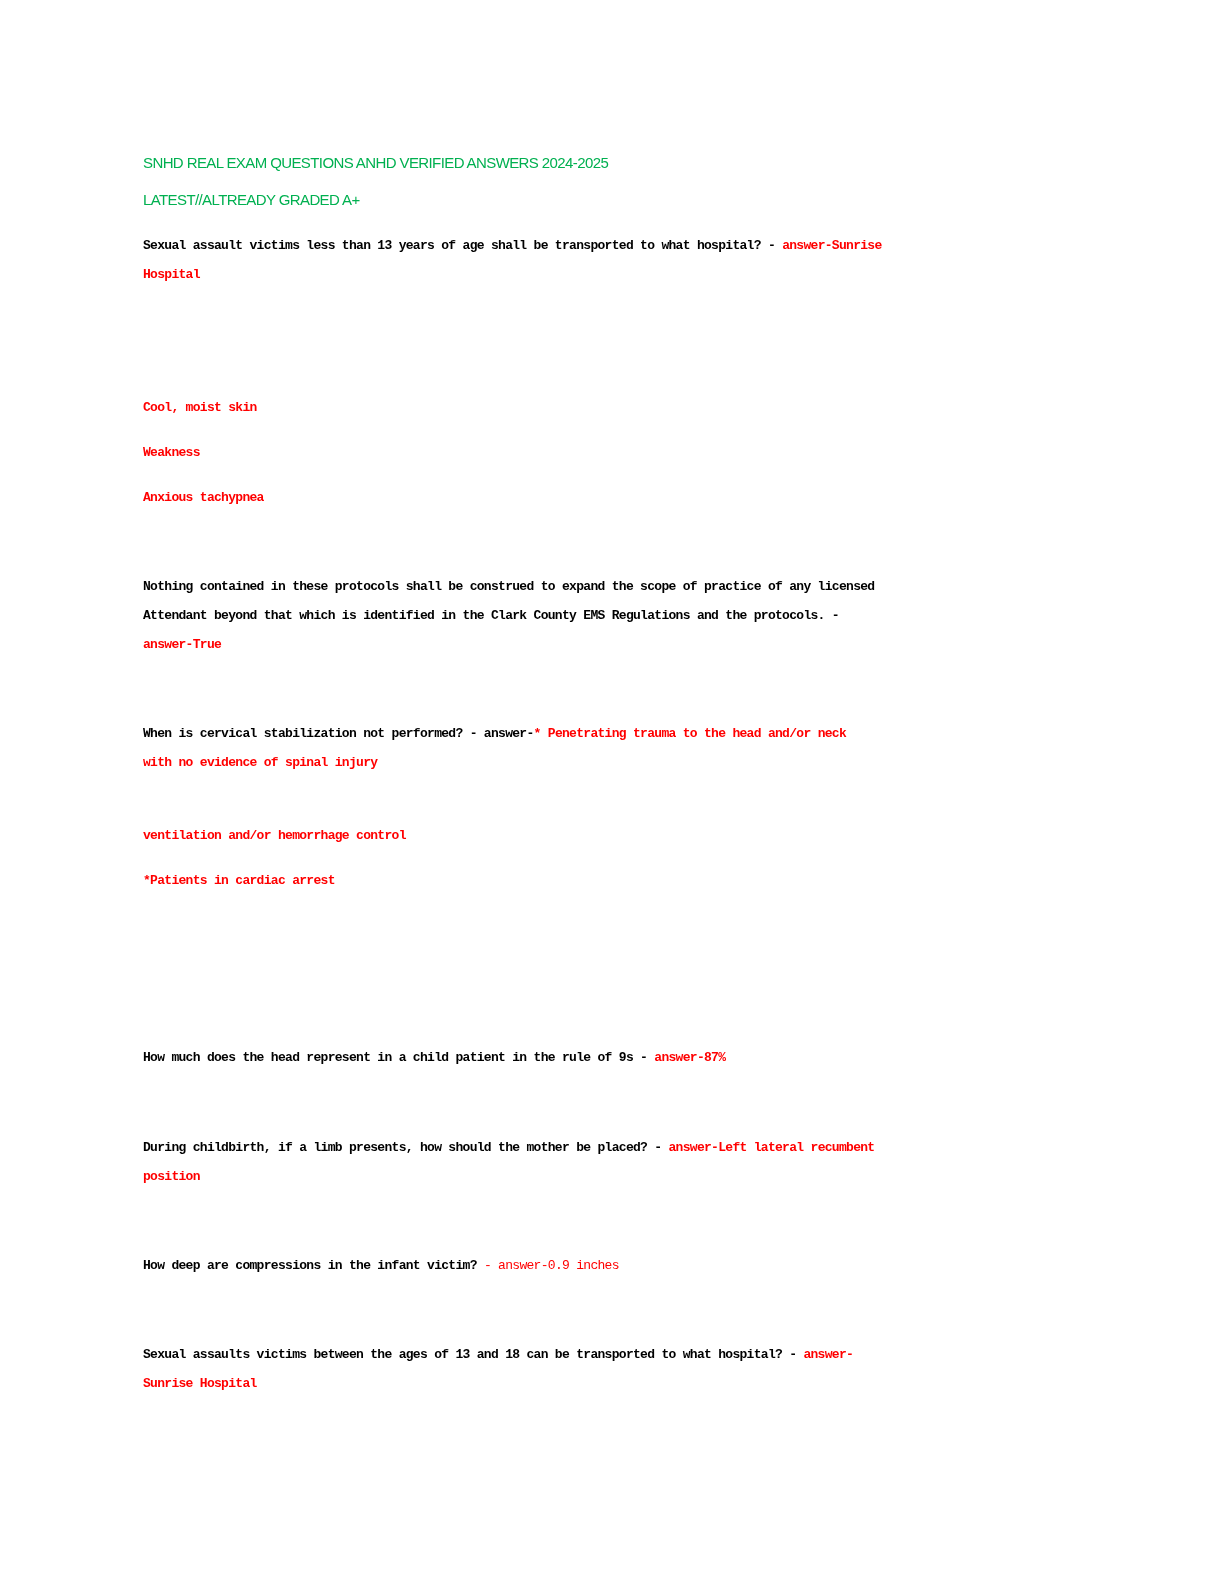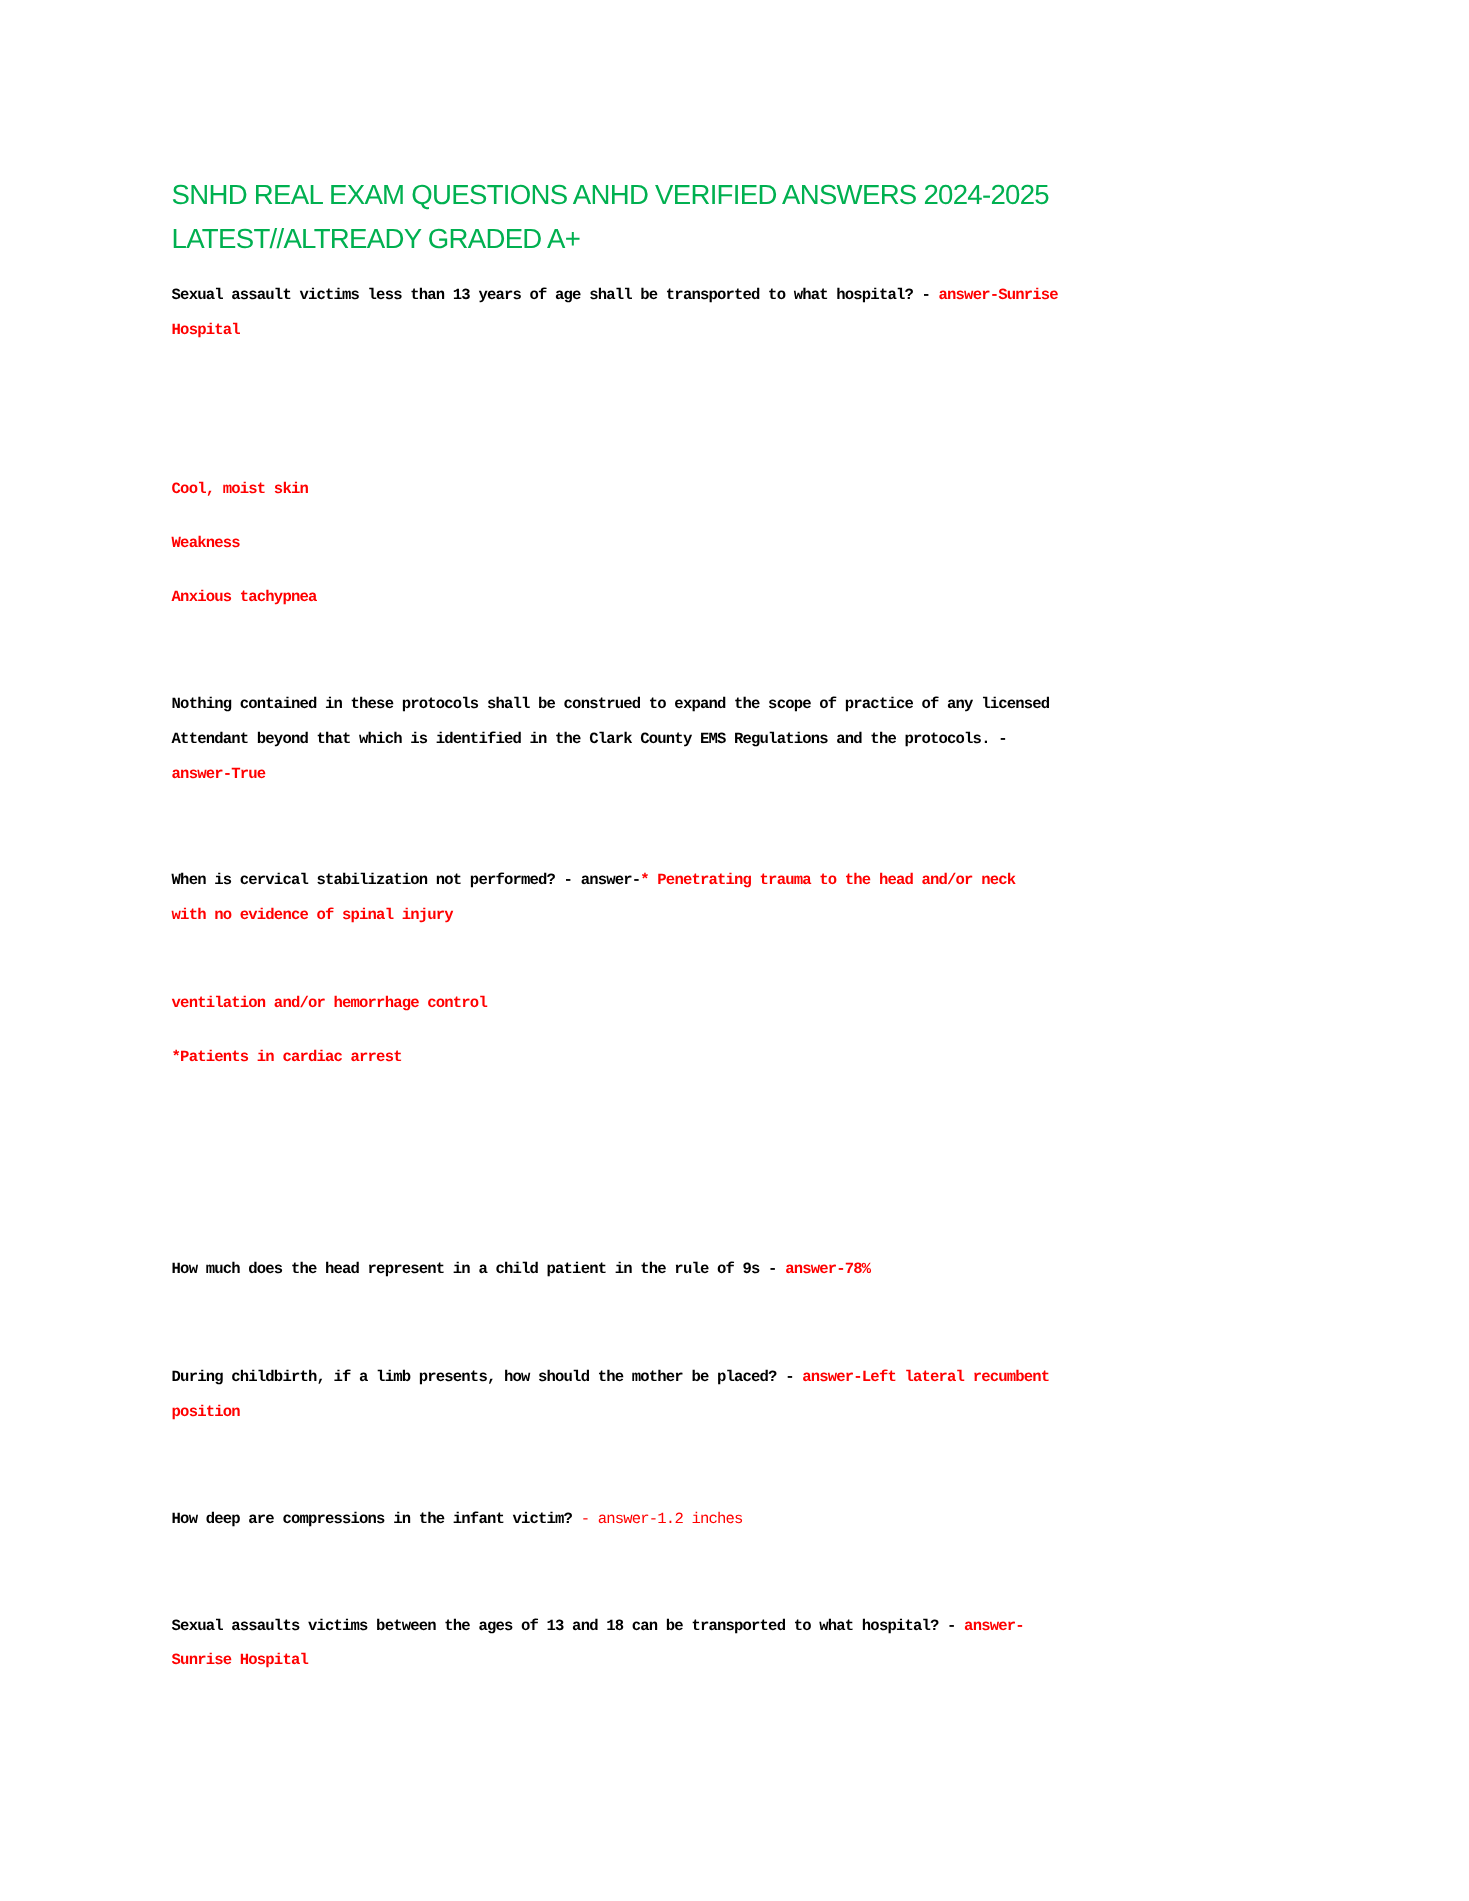--- a/index.html
+++ b/index.html
@@ -1,20 +1,20 @@
 <!DOCTYPE html>
 <html><head>
 <meta charset="utf-8">
 <style>
   html, body { margin: 0; padding: 0; background: #ffffff; }
   body { width: 1224px; height: 1584px; position: relative; overflow: hidden;
          font-family: "Liberation Sans", "DejaVu Sans", sans-serif; }
   .page { position: absolute; left: 0; top: 0; width: 1224px; height: 1584px; background: #fff; }
   .title { position: absolute; left: 143px; top: 144px; width: 900px;
-           color: #00b050; font-size: 23px; line-height: 37px; letter-spacing: -0.6px; }
+           color: #00b050; font-size: 15px; line-height: 37px; letter-spacing: -0.6px; }
   .line { position: absolute; left: 143px; width: 930px; font-size: 13px; line-height: 29px;
           font-weight: bold; letter-spacing: -0.7px; color: #000; white-space: nowrap; font-family: Liberation Mono, monospace; }
   .ans { color: #ff0000; }
   .normal { font-weight: normal; }
 </style>
 </head>
 <body>
 
 <div class="page">
 
@@ -38,30 +38,30 @@
 
   <div class="line" style="top:719px">
     <span>When is cervical stabilization not performed? - answer-</span><span class="ans">* Penetrating trauma to the head and/or neck</span>
   </div>
   <div class="line ans" style="top:748px">with no evidence of spinal injury</div>
   <div class="line ans" style="top:821px">ventilation and/or hemorrhage control</div>
   <div class="line ans" style="top:866px">*Patients in cardiac arrest</div>
 
 
   <div class="line" style="top:1043px">
-    <span>How much does the head represent in a child patient in the rule of 9s - </span><span class="ans">answer-78%</span>
+    <span>How much does the head represent in a child patient in the rule of 9s - </span><span class="ans">answer-87%</span>
   </div>
 
   <div class="line" style="top:1133px">
     <span>During childbirth, if a limb presents, how should the mother be placed? - </span><span class="ans">answer-Left lateral recumbent</span>
   </div>
   <div class="line ans" style="top:1162px">position</div>
 
   <div class="line" style="top:1251px">
-    <span>How deep are compressions in the infant victim? </span><span class="ans normal">- answer-1.2 inches</span>
+    <span>How deep are compressions in the infant victim? </span><span class="ans normal">- answer-0.9 inches</span>
   </div>
 
   <div class="line" style="top:1340px">
     <span>Sexual assaults victims between the ages of 13 and 18 can be transported to what hospital? - </span><span class="ans">answer-</span>
   </div>
   <div class="line ans" style="top:1369px">Sunrise Hospital</div>
 
 </div>
 
 </body></html>

